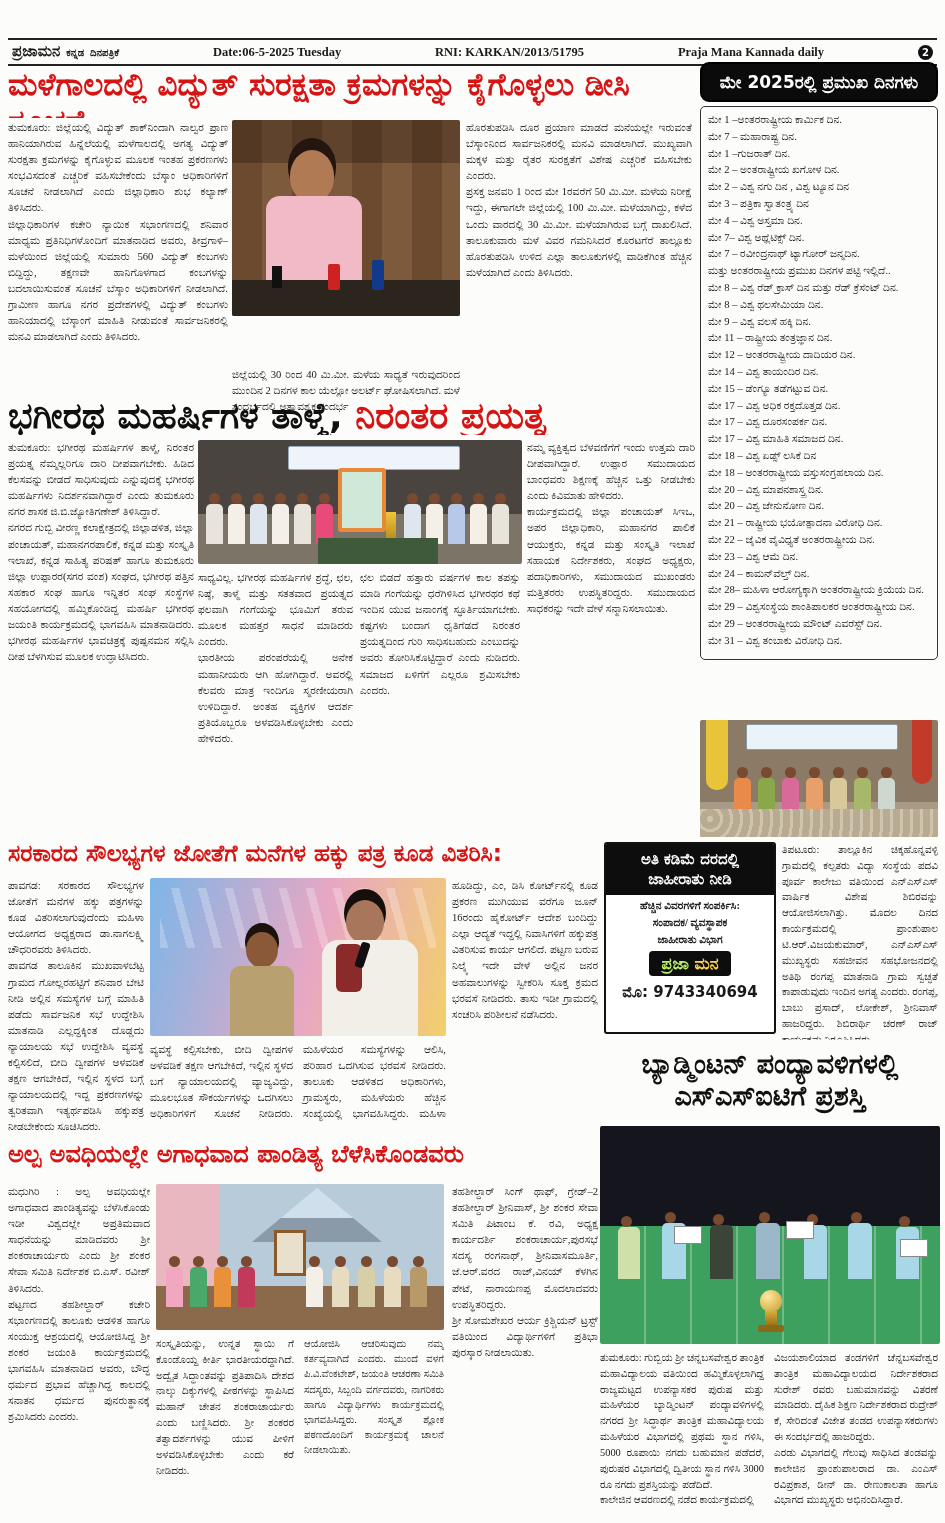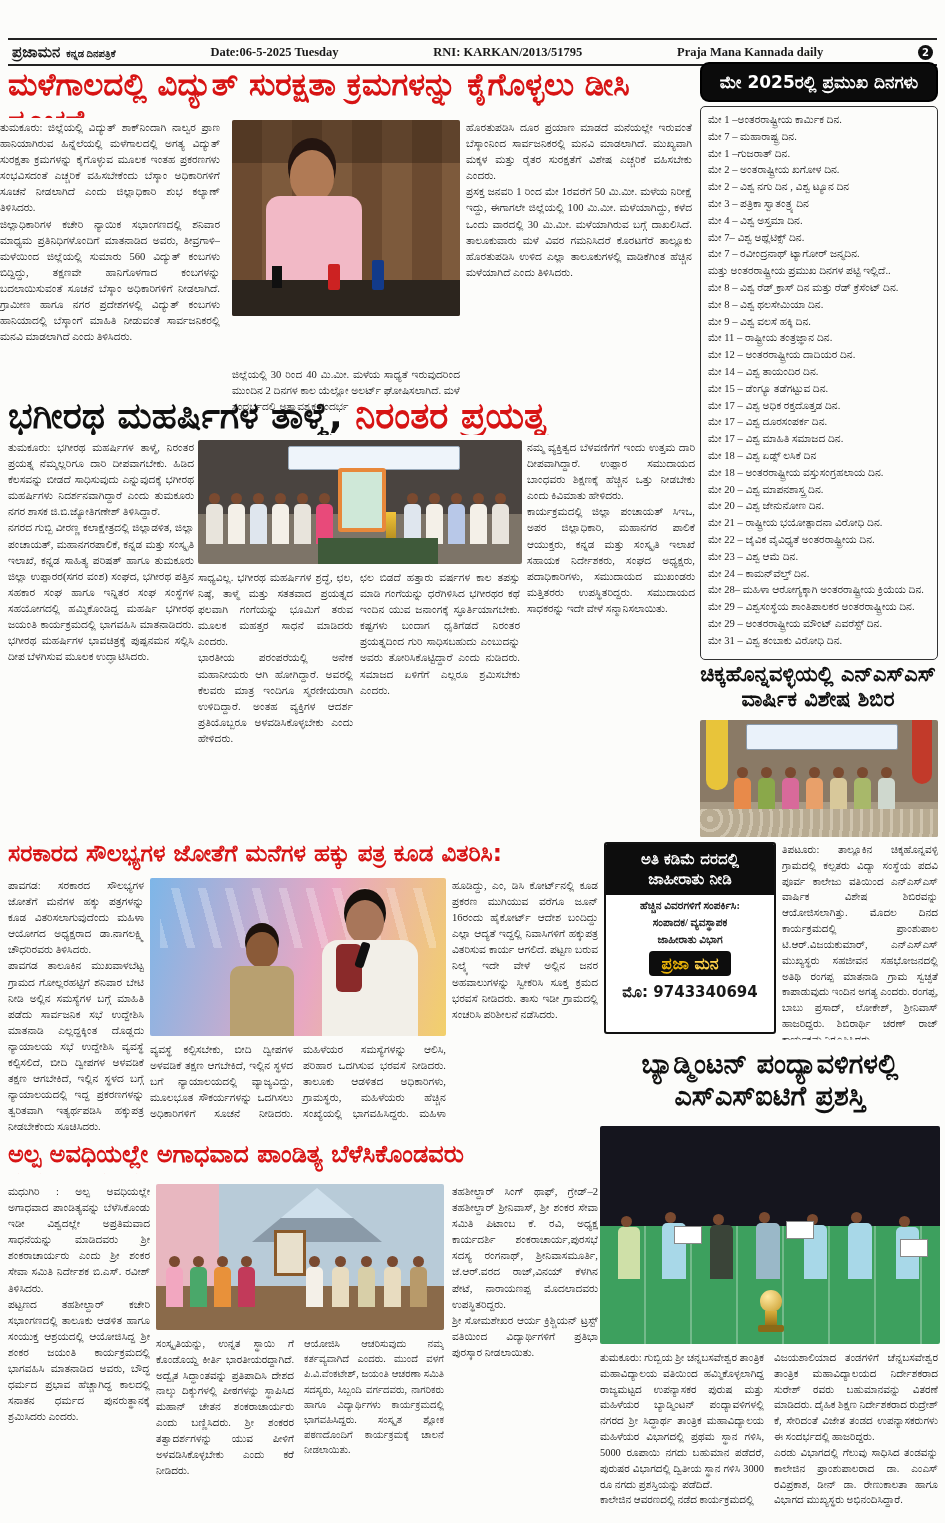--- a/index.html
+++ b/index.html
@@ -3,21 +3,21 @@
 <meta charset="utf-8">
 <style>
   html,body{margin:0;padding:0;background:#e8e8e4;}
   #page{position:relative;width:945px;height:1523px;background:#fcfcfa;margin:0 auto;
         font-family:"Liberation Serif","DejaVu Serif",serif;color:#1a1a1a;overflow:hidden;}
   .abs{position:absolute;}
   
   #topbar{position:absolute;left:8px;right:8px;top:38px;height:24px;
           border-top:2px solid #222;border-bottom:2px solid #222;
           display:flex;align-items:center;justify-content:space-between;padding:0 4px;}
-  .logo{font-family:Liberation Serif, serif;font-weight:bold;font-size:15px;}
+  .logo{font-family:Liberation Mono, monospace;font-weight:bold;font-size:15px;}
   .logo small{font-weight:bold;font-size:10px;margin-left:6px;}
   .hmeta{font-weight:bold;font-size:12.5px;}
   .pgnum{width:15px;height:15px;border-radius:50%;background:#111;color:#fff;
          font-family:"DejaVu Sans",sans-serif;font-size:10px;font-weight:bold;
          display:flex;align-items:center;justify-content:center;}
   
   .hl{font-family:"DejaVu Sans",sans-serif;font-weight:bold;line-height:1.18;overflow:hidden;}
   .red{color:#d71414;}
   .blk{color:#101010;}
   
@@ -40,21 +40,21 @@
       border-radius:50%;background:#7a4a30;}
   
   #adbox{position:absolute;left:604px;top:842px;width:172px;height:192px;
      border:2px solid #111;border-radius:3px;box-sizing:border-box;background:#fff;
      display:flex;flex-direction:column;align-items:center;overflow:hidden;}
   #adbox .adhead{width:100%;background:#0d0d0d;color:#fff;text-align:center;
      font-family:"DejaVu Sans",sans-serif;font-weight:bold;font-size:15px;line-height:1.35;padding:5px 0;}
   #adbox .adline{font-size:10.5px;font-weight:bold;margin-top:5px;}
   #adbox .adlogo{margin-top:5px;background:#0d0d0d;color:#ffd24a;border-radius:4px;
      font-family:"DejaVu Sans",sans-serif;font-weight:bold;font-size:16px;padding:3px 12px;}
-  #adbox .adlogo b{color:#eab308;margin-top:36px;}
+  #adbox .adlogo b{color:#bef264;margin-top:36px;}
   #adbox .adphone{font-family:"DejaVu Sans",sans-serif;font-weight:bold;font-size:15px;margin-top:7px;}
   .trophy{position:absolute;width:30px;height:46px;}
   .trophy::before{content:'';position:absolute;left:4px;top:0;width:22px;height:22px;
      border-radius:50% 50% 45% 45%;background:radial-gradient(circle at 35% 30%,#ffe9a0,#c79a2a);}
   .trophy::after{content:'';position:absolute;left:9px;top:21px;width:12px;height:14px;
      background:linear-gradient(#d8ae3c,#9a7418);}
   .tbase{position:absolute;left:2px;bottom:4px;width:26px;height:7px;background:#8a6a18;border-radius:2px;}
 </style>
 </head>
 <body>
@@ -64,21 +64,21 @@
   <div id="topbar">
     <span class="logo"><span>ಪ್ರಜಾ‌ಮನ</span><small>ಕನ್ನಡ ದಿನಪತ್ರಿಕೆ</small></span>
     <span class="hmeta">Date:06-5-2025 Tuesday</span>
     <span class="hmeta">RNI: KARKAN/2013/51795</span>
     <span class="hmeta">Praja Mana Kannada daily</span>
     <span class="pgnum">2</span>
   </div>
 
   <div class="abs hl red" style="left:8px;top:66px;width:690px;height:52px;font-size:31px;">ಮಳೆಗಾಲದಲ್ಲಿ ವಿದ್ಯುತ್ ಸುರಕ್ಷತಾ ಕ್ರಮಗಳನ್ನು ಕೈಗೊಳ್ಳಲು ಡೀಸಿ ಸೂಚನೆ</div>
 
-  <div class="col" style="left:0;top:120px;width:220px;height:270px;">ತುಮಕೂರು: ಜಿಲ್ಲೆಯಲ್ಲಿ ವಿದ್ಯುತ್ ಶಾಕ್‌ನಿಂದಾಗಿ ನಾಲ್ವರ ಪ್ರಾಣ ಹಾನಿಯಾಗಿರುವ ಹಿನ್ನೆಲೆಯಲ್ಲಿ ಮಳೆಗಾಲದಲ್ಲಿ ಅಗತ್ಯ ವಿದ್ಯುತ್ ಸುರಕ್ಷತಾ ಕ್ರಮಗಳನ್ನು ಕೈಗೊಳ್ಳುವ ಮೂಲಕ ಇಂತಹ ಪ್ರಕರಣಗಳು ಸಂಭವಿಸದಂತೆ ಎಚ್ಚರಿಕೆ ವಹಿಸಬೇಕೆಂದು ಬೆಸ್ಕಾಂ ಅಧಿಕಾರಿಗಳಿಗೆ ಸೂಚನೆ ನೀಡಲಾಗಿದೆ ಎಂದು ಜಿಲ್ಲಾಧಿಕಾರಿ ಶುಭ ಕಲ್ಯಾಣ್ ತಿಳಿಸಿದರು.
+  <div class="col" style="left:8px;top:120px;width:220px;height:270px;">ತುಮಕೂರು: ಜಿಲ್ಲೆಯಲ್ಲಿ ವಿದ್ಯುತ್ ಶಾಕ್‌ನಿಂದಾಗಿ ನಾಲ್ವರ ಪ್ರಾಣ ಹಾನಿಯಾಗಿರುವ ಹಿನ್ನೆಲೆಯಲ್ಲಿ ಮಳೆಗಾಲದಲ್ಲಿ ಅಗತ್ಯ ವಿದ್ಯುತ್ ಸುರಕ್ಷತಾ ಕ್ರಮಗಳನ್ನು ಕೈಗೊಳ್ಳುವ ಮೂಲಕ ಇಂತಹ ಪ್ರಕರಣಗಳು ಸಂಭವಿಸದಂತೆ ಎಚ್ಚರಿಕೆ ವಹಿಸಬೇಕೆಂದು ಬೆಸ್ಕಾಂ ಅಧಿಕಾರಿಗಳಿಗೆ ಸೂಚನೆ ನೀಡಲಾಗಿದೆ ಎಂದು ಜಿಲ್ಲಾಧಿಕಾರಿ ಶುಭ ಕಲ್ಯಾಣ್ ತಿಳಿಸಿದರು.
 ಜಿಲ್ಲಾಧಿಕಾರಿಗಳ ಕಚೇರಿ ನ್ಯಾಯಿಕ ಸಭಾಂಗಣದಲ್ಲಿ ಶನಿವಾರ ಮಾಧ್ಯಮ ಪ್ರತಿನಿಧಿಗಳೊಂದಿಗೆ ಮಾತನಾಡಿದ ಅವರು, ತೀವ್ರಗಾಳಿ–ಮಳೆಯಿಂದ ಜಿಲ್ಲೆಯಲ್ಲಿ ಸುಮಾರು 560 ವಿದ್ಯುತ್ ಕಂಬಗಳು ಬಿದ್ದಿದ್ದು, ತಕ್ಷಣವೇ ಹಾನಿಗೊಳಗಾದ ಕಂಬಗಳನ್ನು ಬದಲಾಯಿಸುವಂತೆ ಸೂಚನೆ ಬೆಸ್ಕಾಂ ಅಧಿಕಾರಿಗಳಿಗೆ ನೀಡಲಾಗಿದೆ. ಗ್ರಾಮೀಣ ಹಾಗೂ ನಗರ ಪ್ರದೇಶಗಳಲ್ಲಿ ವಿದ್ಯುತ್ ಕಂಬಗಳು ಹಾನಿಯಾದಲ್ಲಿ ಬೆಸ್ಕಾಂಗೆ ಮಾಹಿತಿ ನೀಡುವಂತೆ ಸಾರ್ವಜನಿಕರಲ್ಲಿ ಮನವಿ ಮಾಡಲಾಗಿದೆ ಎಂದು ತಿಳಿಸಿದರು.</div>
 
   <div class="ph" style="left:232px;top:120px;width:228px;height:196px;
        background:repeating-linear-gradient(90deg,#6b4a30 0 30px,#7d5a3c 30px 60px);">
     <i class="abs" style="left:0;top:0;width:100%;height:22%;background:rgba(40,25,15,.35);"></i>
     <i class="abs" style="left:58px;top:30px;width:44px;height:52px;border-radius:50% 50% 46% 46%;background:#b07a55;box-shadow:0 -10px 0 2px #241510;"></i>
     <i class="abs" style="left:34px;top:76px;width:96px;height:90px;border-radius:14px 14px 0 0;background:#f2b9c6;"></i>
     <i class="abs" style="left:0;bottom:0;width:100%;height:36px;background:#2c251e;"></i>
     <i class="abs" style="left:40px;bottom:28px;width:10px;height:22px;background:#101010;"></i>
     <i class="abs" style="left:96px;bottom:26px;width:12px;height:26px;background:#c22;border-radius:2px;"></i>
@@ -147,21 +147,20 @@
     <i class="pp" style="left:294px;background:#e8e4dc;"></i>
     <i class="abs" style="left:120px;bottom:0;width:120px;height:26px;background:#3f5a3a;"></i>
   </div>
 
   <div class="col" style="left:198px;top:570px;width:155px;height:262px;">ಸಾಧ್ಯವಿಲ್ಲ. ಭಗೀರಥ ಮಹರ್ಷಿಗಳ ಶ್ರದ್ಧೆ, ಛಲ, ನಿಷ್ಠೆ, ತಾಳ್ಮೆ ಮತ್ತು ಸತತವಾದ ಪ್ರಯತ್ನದ ಫಲವಾಗಿ ಗಂಗೆಯನ್ನು ಭೂಮಿಗೆ ತರುವ ಮೂಲಕ ಮಹತ್ತರ ಸಾಧನೆ ಮಾಡಿದರು ಎಂದರು.
 ಭಾರತೀಯ ಪರಂಪರೆಯಲ್ಲಿ ಅನೇಕ ಮಹಾನೀಯರು ಆಗಿ ಹೋಗಿದ್ದಾರೆ. ಅವರಲ್ಲಿ ಕೆಲವರು ಮಾತ್ರ ಇಂದಿಗೂ ಸ್ಮರಣೀಯರಾಗಿ ಉಳಿದಿದ್ದಾರೆ. ಅಂತಹ ವ್ಯಕ್ತಿಗಳ ಆದರ್ಶ ಪ್ರತಿಯೊಬ್ಬರೂ ಅಳವಡಿಸಿಕೊಳ್ಳಬೇಕು ಎಂದು ಹೇಳಿದರು.</div>
   <div class="col" style="left:527px;top:440px;width:168px;height:392px;">ನಮ್ಮ ವ್ಯಕ್ತಿತ್ವದ ಬೆಳವಣಿಗೆಗೆ ಇಂದು ಉತ್ತಮ ದಾರಿ ದೀಪವಾಗಿದ್ದಾರೆ. ಉಪ್ಪಾರ ಸಮುದಾಯದ ಬಾಂಧವರು ಶಿಕ್ಷಣಕ್ಕೆ ಹೆಚ್ಚಿನ ಒತ್ತು ನೀಡಬೇಕು ಎಂದು ಕಿವಿಮಾತು ಹೇಳಿದರು.
 ಕಾರ್ಯಕ್ರಮದಲ್ಲಿ ಜಿಲ್ಲಾ ಪಂಚಾಯತ್ ಸಿಇಒ, ಅಪರ ಜಿಲ್ಲಾಧಿಕಾರಿ, ಮಹಾನಗರ ಪಾಲಿಕೆ ಆಯುಕ್ತರು, ಕನ್ನಡ ಮತ್ತು ಸಂಸ್ಕೃತಿ ಇಲಾಖೆ ಸಹಾಯಕ ನಿರ್ದೇಶಕರು, ಸಂಘದ ಅಧ್ಯಕ್ಷರು, ಪದಾಧಿಕಾರಿಗಳು, ಸಮುದಾಯದ ಮುಖಂಡರು ಮತ್ತಿತರರು ಉಪಸ್ಥಿತರಿದ್ದರು. ಸಮುದಾಯದ ಸಾಧಕರನ್ನು ಇದೇ ವೇಳೆ ಸನ್ಮಾನಿಸಲಾಯಿತು.</div>
   <div class="col" style="left:360px;top:570px;width:160px;height:262px;">ಛಲ ಬಿಡದೆ ಹತ್ತಾರು ವರ್ಷಗಳ ಕಾಲ ತಪಸ್ಸು ಮಾಡಿ ಗಂಗೆಯನ್ನು ಧರೆಗಿಳಿಸಿದ ಭಗೀರಥರ ಕಥೆ ಇಂದಿನ ಯುವ ಜನಾಂಗಕ್ಕೆ ಸ್ಫೂರ್ತಿಯಾಗಬೇಕು. ಕಷ್ಟಗಳು ಬಂದಾಗ ಧೃತಿಗೆಡದೆ ನಿರಂತರ ಪ್ರಯತ್ನದಿಂದ ಗುರಿ ಸಾಧಿಸಬಹುದು ಎಂಬುದನ್ನು ಅವರು ತೋರಿಸಿಕೊಟ್ಟಿದ್ದಾರೆ ಎಂದು ನುಡಿದರು. ಸಮಾಜದ ಏಳಿಗೆಗೆ ಎಲ್ಲರೂ ಶ್ರಮಿಸಬೇಕು ಎಂದರು.</div>
 
-  <div class="abs hl blk" style="left:698px;top:662px;width:240px;height:54px;font-size:21px;text-align:center;">ಚಿಕ್ಕಹೊನ್ನವಳ್ಳಿಯಲ್ಲಿ ಎನ್‌ಎಸ್‌ಎಸ್ ವಾರ್ಷಿಕ ವಿಶೇಷ ಶಿಬಿರ</div>
   <div class="ph" style="left:700px;top:720px;width:238px;height:117px;background:linear-gradient(#8a7a66 70%,#a89a84 70%);">
     <i class="abs" style="left:46px;top:4px;width:150px;height:24px;background:#eaf2fa;border:1px solid #89a;border-radius:2px;"></i>
     <i class="abs" style="left:6px;top:0;width:22px;height:70px;background:#e8c43a;border-radius:0 0 10px 10px;"></i>
     <i class="abs" style="right:6px;top:0;width:20px;height:64px;background:#c23a2a;border-radius:0 0 10px 10px;"></i>
     <i class="pp" style="left:34px;background:#e88a4a;"></i>
     <i class="pp" style="left:58px;background:#8aa84a;"></i>
     <i class="pp" style="left:82px;background:#d86a9a;"></i>
     <i class="pp" style="left:106px;background:#e8a06a;"></i>
     <i class="pp" style="left:130px;background:#d8c89a;"></i>
     <i class="pp" style="left:154px;background:#a8b86a;"></i>

